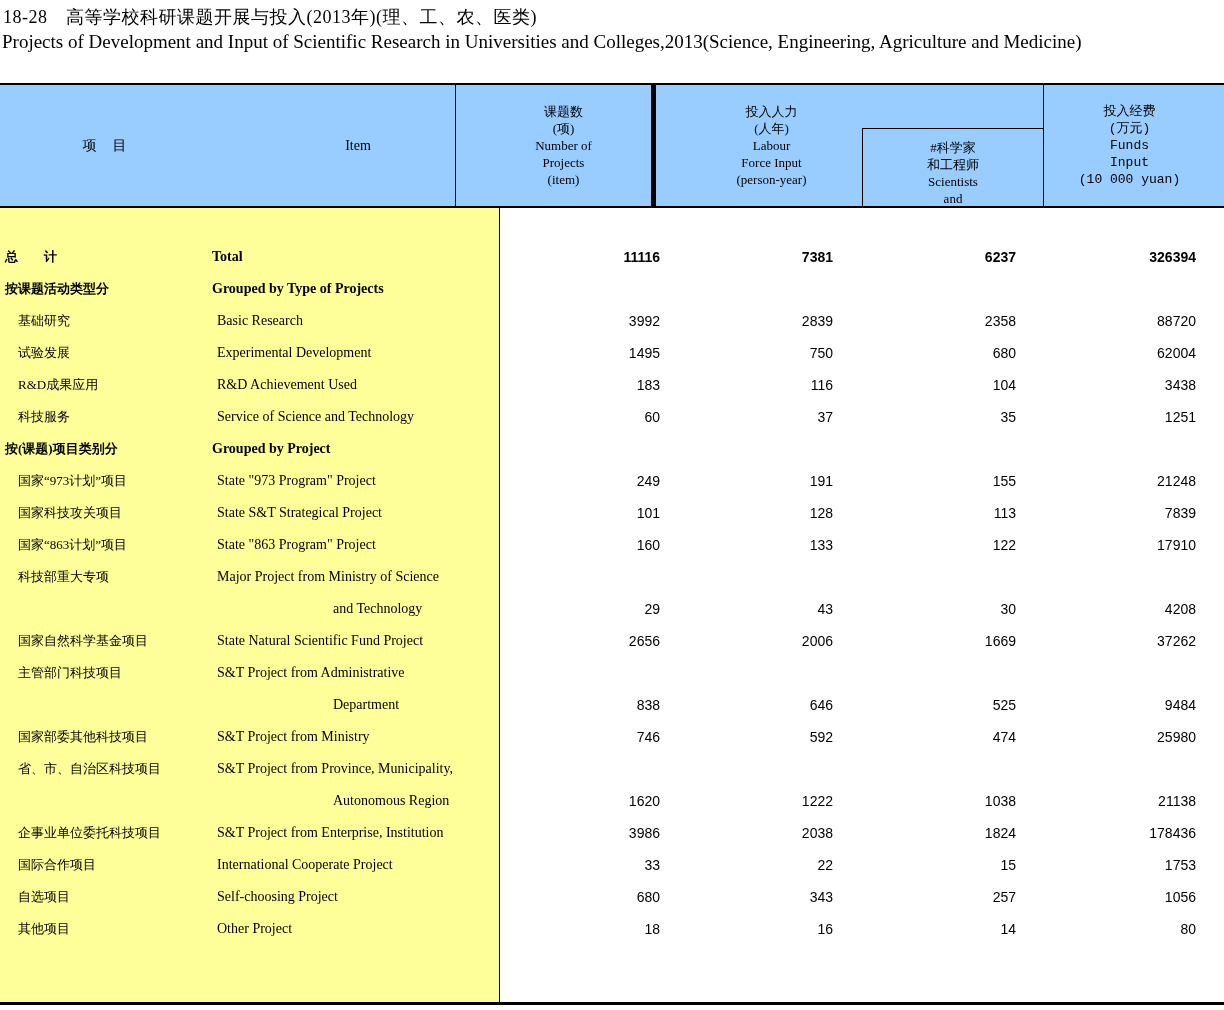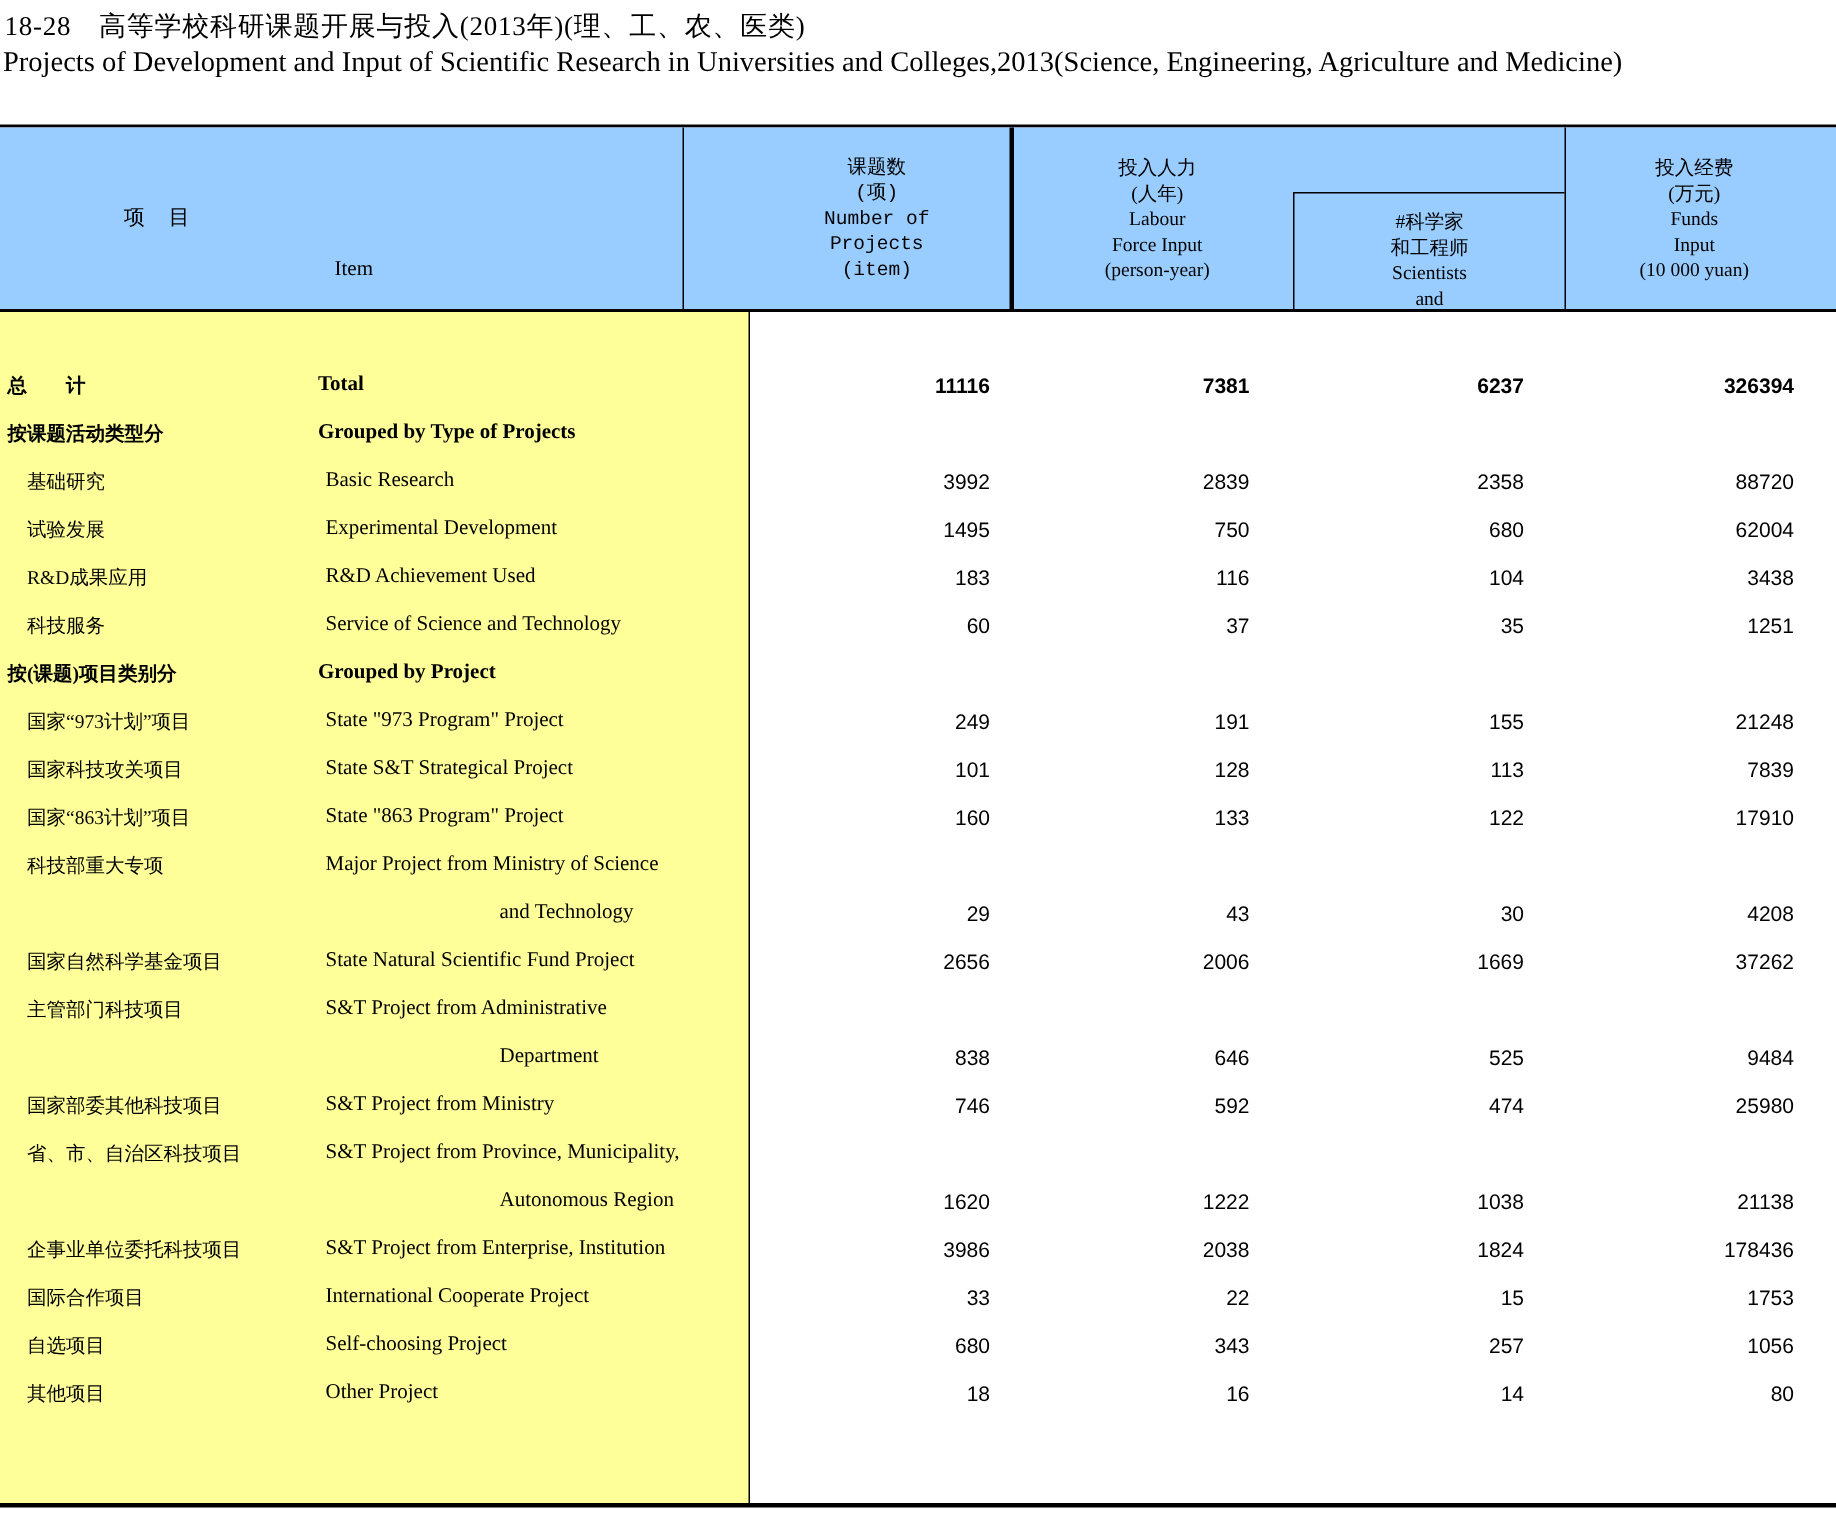--- a/index.html
+++ b/index.html
@@ -21,27 +21,27 @@
   .stat-table{position:absolute;left:0;top:83px;width:1224px;height:923px;}
   .rule-top{position:absolute;left:0;top:0;width:1224px;height:2px;background:#000;}
   .rule-head-bottom{position:absolute;left:0;top:123px;width:1224px;height:2px;background:#000;}
   .rule-bottom{position:absolute;left:0;top:919px;width:1224px;height:3px;background:#000;}
   
   .thead{position:absolute;left:0;top:2px;width:1224px;height:121px;background:#99CCFF;}
   .h-cell{position:absolute;top:0;height:121px;box-sizing:border-box;}
   .h-item{left:0;width:456px;border-right:1px solid #000;}
   .h-item .cnlab{position:absolute;left:0;top:0;width:210px;height:121px;line-height:121px;
     text-align:center;font-size:14px;letter-spacing:1px;}
-  .h-item .enlab{position:absolute;left:223px;top:0;width:290px;height:121px;line-height:121px;
-    text-align:left;font-size:14px;margin-top:34px;}
-  .h-projects{left:496px;width:180px;border-right:3px solid #000000;font-family:Liberation Mono, monospace;}
+  .h-item .enlab{position:absolute;left:213px;top:0;width:290px;height:121px;line-height:121px;
+    text-align:center;font-size:14px;}
+  .h-projects{left:476px;width:180px;border-right:5px solid #000000;}
   .h-labour{left:680px;width:183px;}
   .h-scientists{left:862px;top:15px;width:181px;height:106px;
     border-top:1px solid #000;border-left:1px solid #000;margin-top:28px;}
-  .h-funds{left:1043px;width:172px;border-left:1px solid #000;}
+  .h-funds{left:1043px;width:172px;border-left:1px solid #000;font-family:Liberation Mono, monospace;}
   .h-lines{display:flex;flex-direction:column;justify-content:center;align-items:center;
     height:100%;text-align:center;}
   .h-lines div{line-height:17px;font-size:13px;}
   .h-scientists .h-lines div{line-height:17px;}
   
   .tbody{position:absolute;left:0;top:125px;width:1224px;height:794px;background:#fff;}
   .stub-bg{position:absolute;left:0;top:0;width:499px;height:794px;background:#FFFF99;
     border-right:1px solid #000;}
   .rows{position:absolute;left:0;top:33px;width:1188px;}
   .row{display:grid;grid-template-columns:210px 290px 180px 183px 180px 181px;

